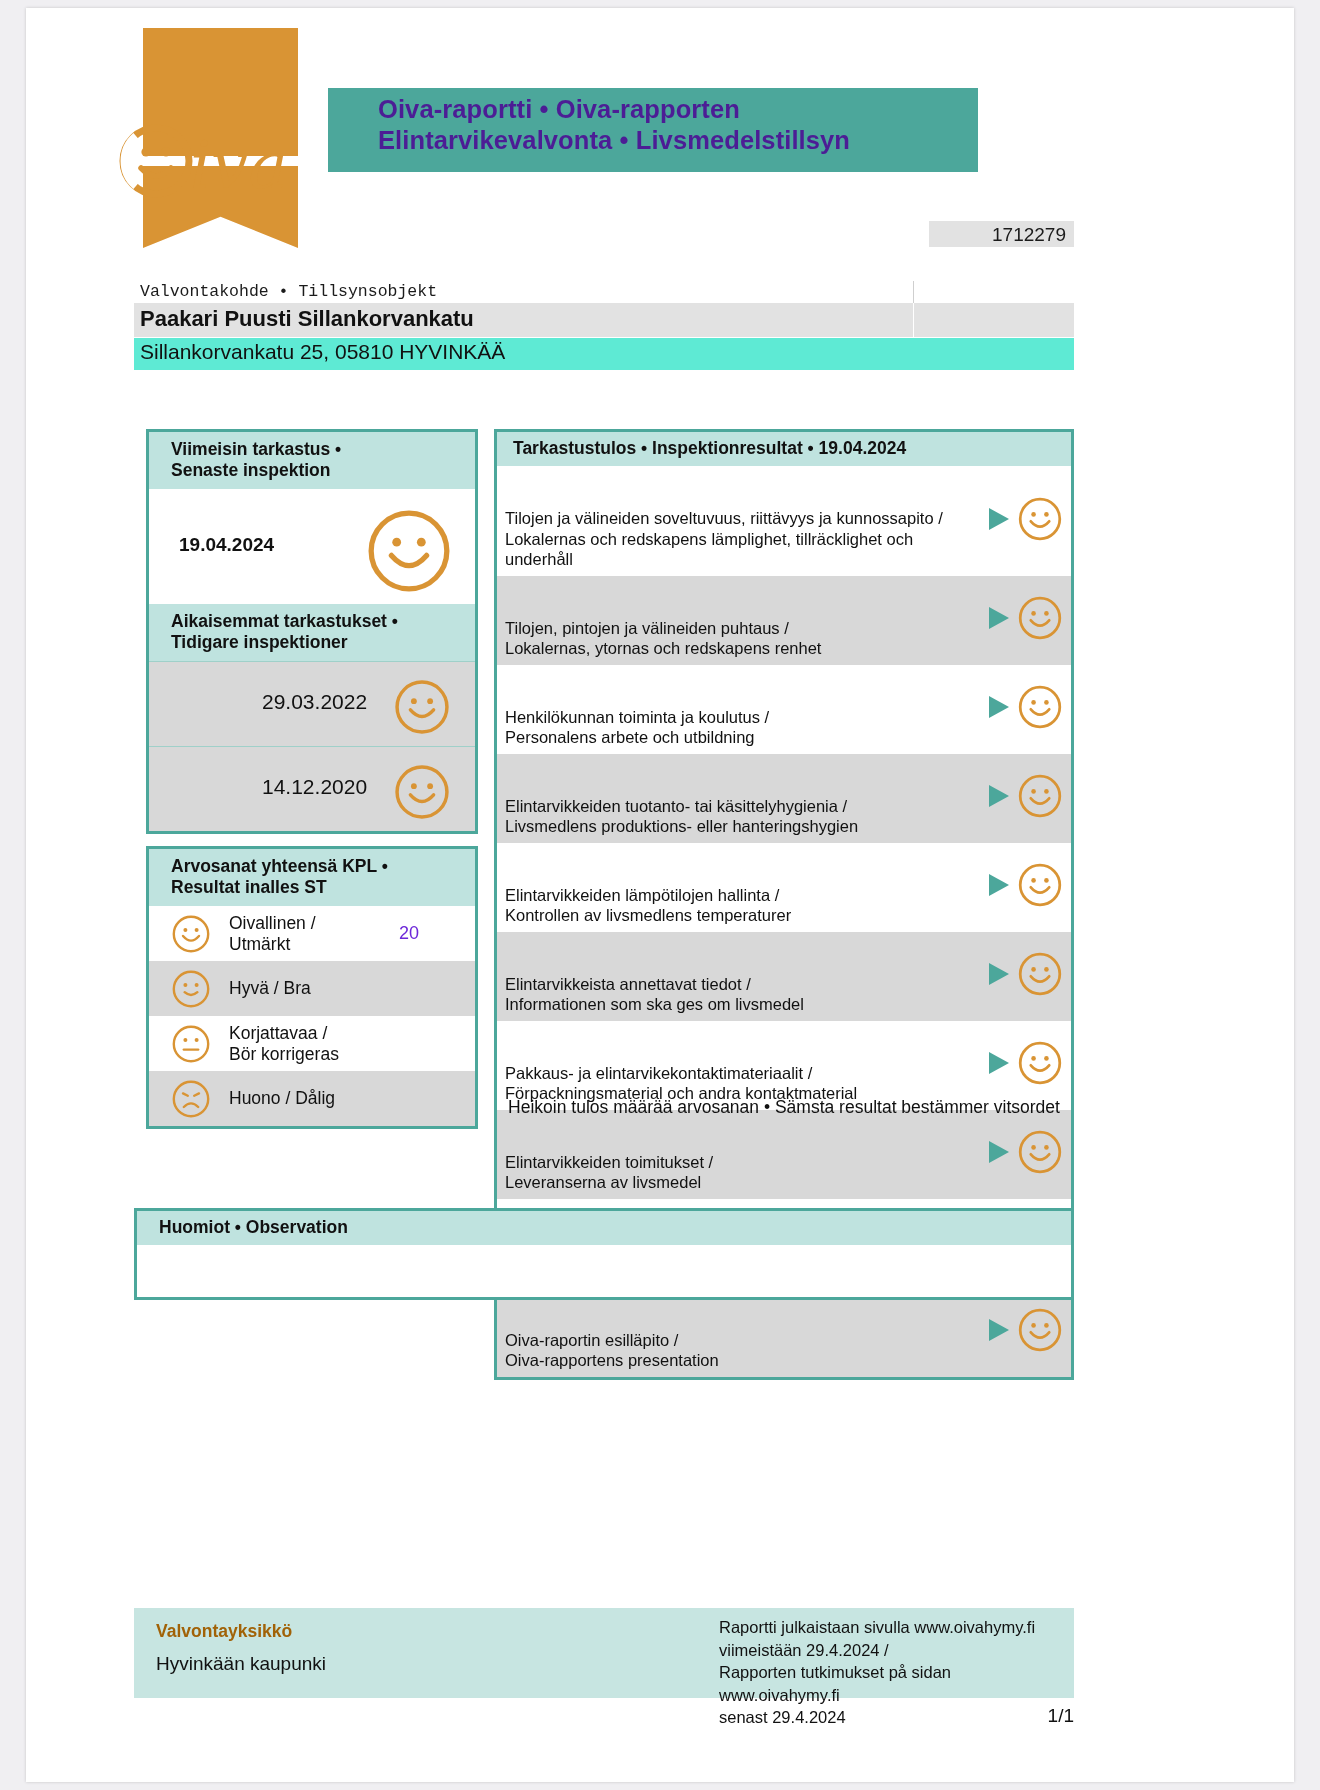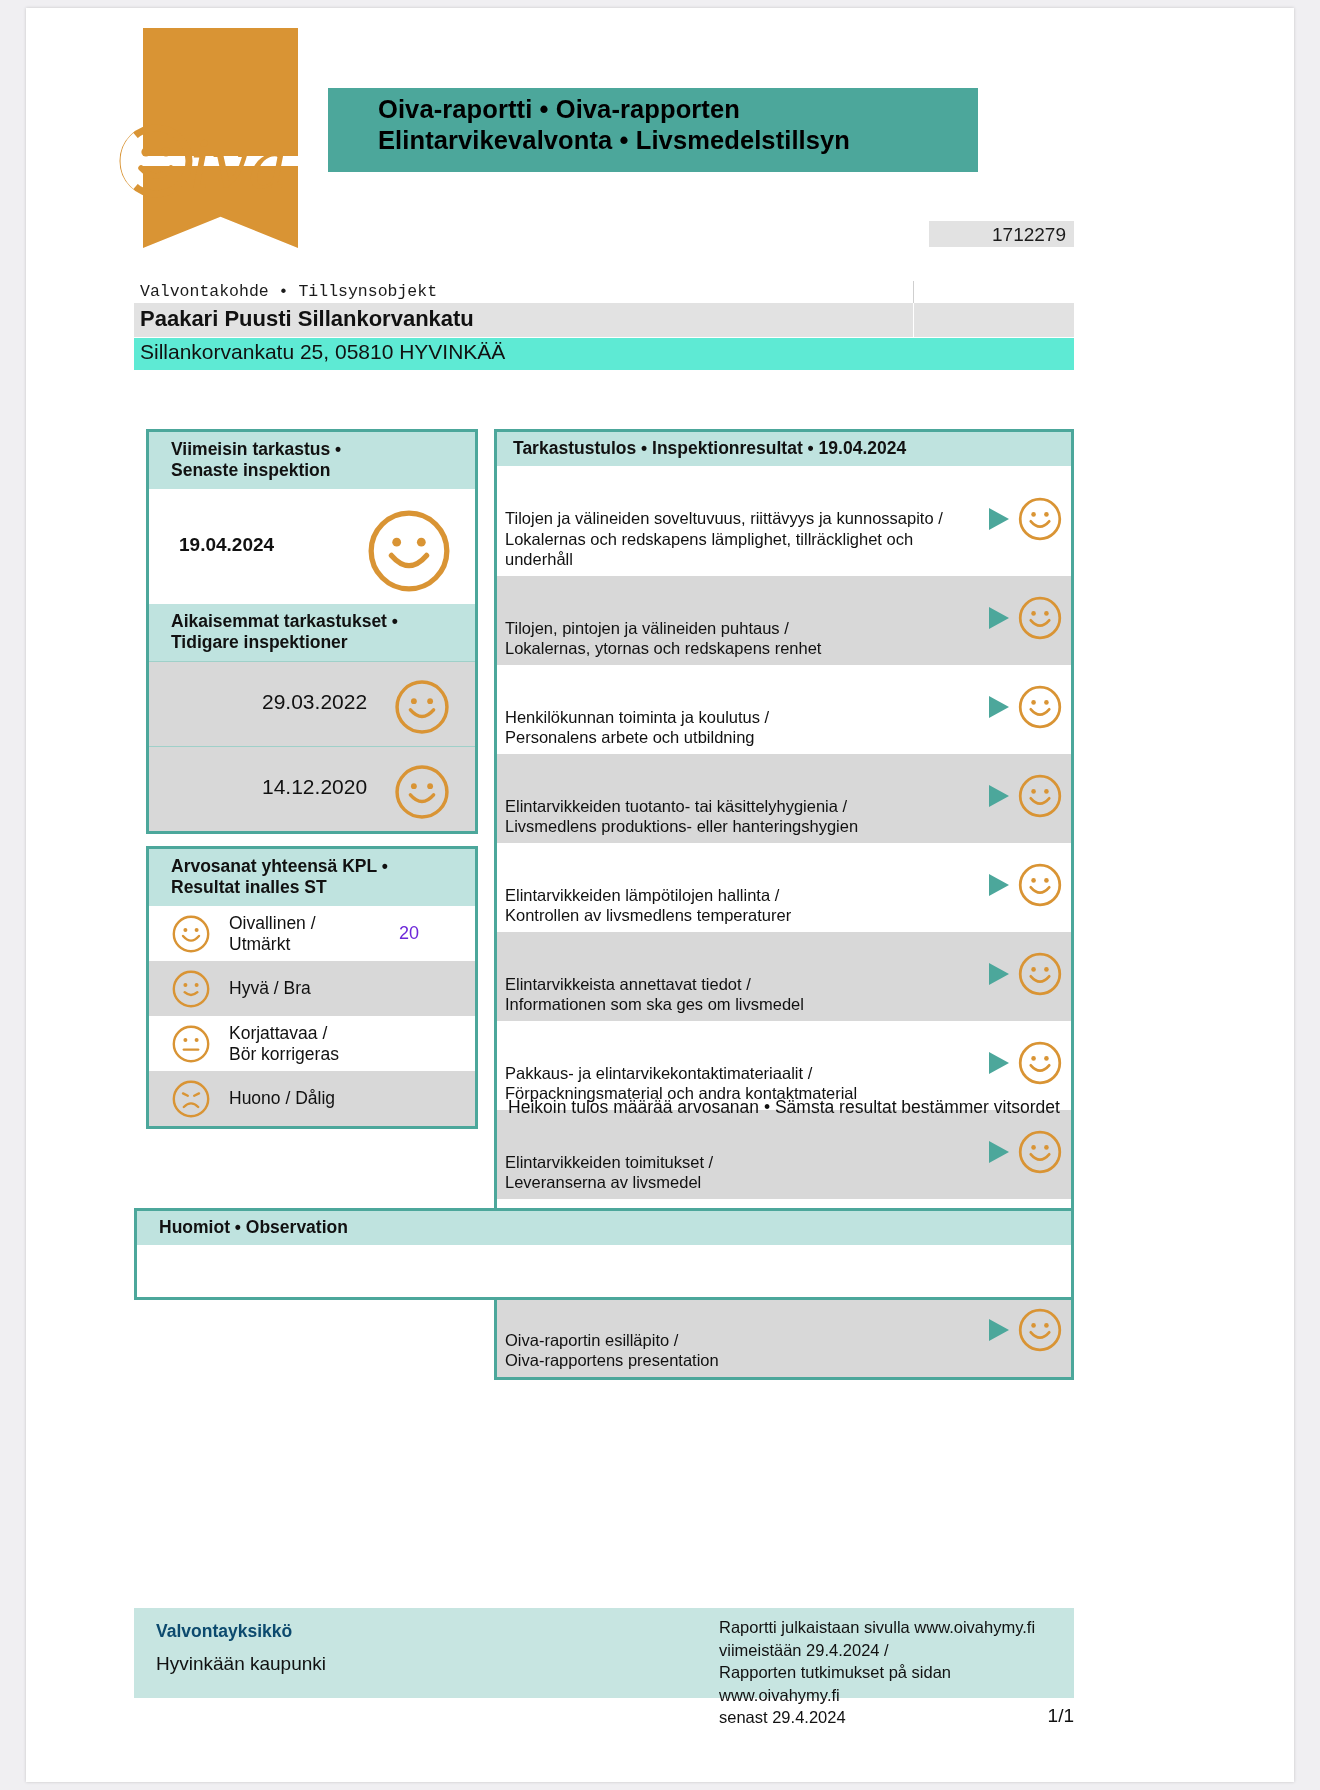--- a/index.html
+++ b/index.html
@@ -21,21 +21,21 @@
   .header { position:absolute; left:0; top:0; width:100%; height:270px; }
 
   .logo { position:absolute; left:92px; top:20px; width:180px; height:200px; }
   .logo .ribbon-top { position:absolute; left:25px; top:0; width:155px; height:128px; background:#d99434; }
   .logo .ribbon-bot { position:absolute; left:25px; top:138px; width:155px; height:82px; background:#d99434;
       clip-path:polygon(0 0, 100% 0, 100% 100%, 50% 62%, 0 100%); }
   .logo .word { position:absolute; left:-12px; top:88px; width:210px; height:90px; }
 
   .titlebar {
     position:absolute; left:302px; top:80px; width:650px; height:84px;
-    background:#4ca79b; color:#000000;
+    background:#4ca79b; color:#4c1d95;
     padding:6px 0 0 50px;
     font-weight:bold; font-size:25.5px; line-height:31px;
     letter-spacing:0.1px;
   }
   .reportno {
     position:absolute; left:903px; top:213px; width:145px; height:26px;
     background:#e2e2e2; color:#1b1b1b;
     font-size:19px; text-align:right; padding:3px 8px 0 0;
   }
 
@@ -82,21 +82,21 @@
   .res-row .arrow { position:absolute; right:58px; top:50%; transform:translateY(-50%); }
   .res-row .sm { position:absolute; right:8px; top:50%; transform:translateY(-50%); }
   .res-note { position:absolute; left:468px; top:1089px; width:580px; text-align:center; font-size:17.5px; color:#111; }
 
   
   .obs { position:absolute; left:108px; top:1200px; width:940px; height:92px; border:3px solid #4ca79b; background:#ffffff; }
   .obs .band2 { background:#bfe3df; padding:6px 0 7px 22px; font-weight:bold; font-size:17.5px; color:#111; }
 
   
   .footer { position:absolute; left:108px; top:1600px; width:940px; height:90px; background:#c7e5e1; }
-  .footer .unit-t { position:absolute; left:22px; top:13px; font-size:17.5px; font-weight:bold; color:#0c4a6e; }
+  .footer .unit-t { position:absolute; left:22px; top:13px; font-size:17.5px; font-weight:bold; color:#a16207; }
   .footer .unit-v { position:absolute; left:22px; top:45px; font-size:19px; color:#111; }
   .footer .pub { position:absolute; left:585px; top:8px; width:350px; font-size:16.5px; line-height:22.5px; color:#111; }
   .pageno { position:absolute; left:975px; top:1697px; width:73px; text-align:right; font-size:19px; color:#111; }
 </style>
 </head>
 <body>
 
 <div class="page">
 
   <div class="header">

